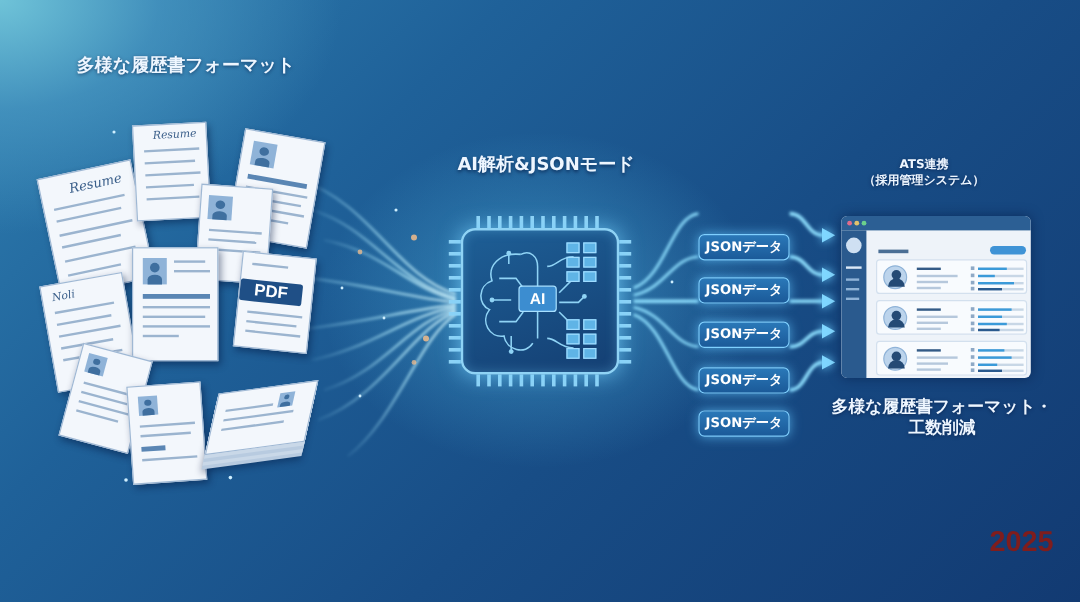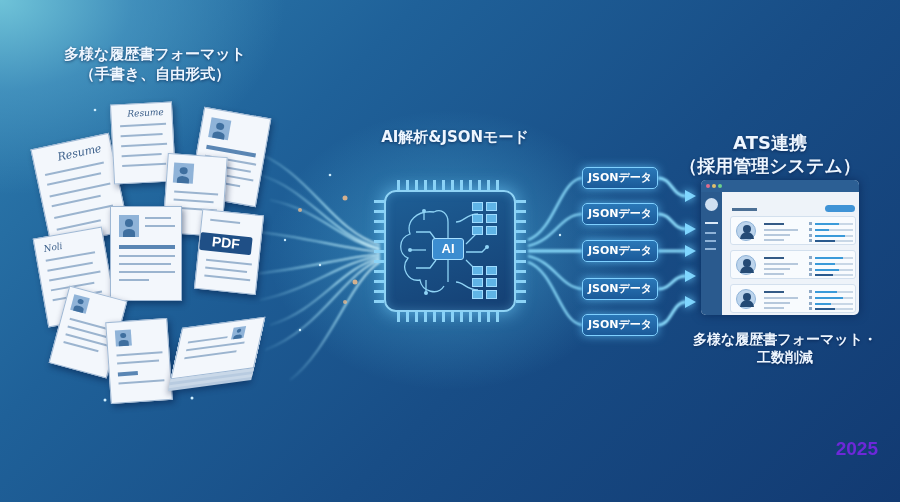--- a/index.html
+++ b/index.html
@@ -12,27 +12,27 @@
       radial-gradient(ellipse 260px 200px at 450px 250px, rgba(90,200,240,0.45) 0%, rgba(40,130,200,0) 70%),
       linear-gradient(135deg, #2f7fb0 0%, #1f6199 30%, #184d86 60%, #123a72 100%);
     color:#fff;
   }
   .title {
     position:absolute; text-align:center; font-weight:bold; color:#eef6ff;
     text-shadow:0 1px 3px rgba(0,20,60,0.6); line-height:1.3;
   }
   .t-left { left:40px; top:45px; width:230px; font-size:15px; }
   .t-mid { left:340px; top:128px; width:230px; font-size:15px; }
-  .t-right { left:660px; top:131px; width:220px; font-size:18px; }
+  .t-right { left:660px; top:131px; width:220px; font-size:10px; }
   .t-mid-bottom { left:360px; top:330px; width:180px; font-size:14px; }
   .t-right-bottom { left:680px; top:330px; width:210px; font-size:14px; }
   .brand {
     position:absolute; right:22px; top:438px; text-align:right;
-    font-family:"Liberation Sans", sans-serif; font-weight:bold; color:#6d28d9;
-    font-size:19px; line-height:1.2;margin-left:10px;
+    font-family:"Liberation Sans", sans-serif; font-weight:bold; color:#7f1d1d;
+    font-size:24px; line-height:1.2;margin-left:10px;
   }
   .doc {
     position:absolute; background:#f3f7fc; border:1px solid #9fb8d4;
     box-shadow:2px 3px 6px rgba(0,20,60,0.45);
   }
   .doc .ph { position:absolute; background:#8fb3d8; }
   .doc .ph::after { content:""; position:absolute; left:30%; top:18%; width:40%; height:35%; border-radius:50%; background:#3f6f9f; }
   .doc .ph::before { content:""; position:absolute; left:18%; bottom:0; width:64%; height:35%; border-radius:50% 50% 0 0; background:#3f6f9f; }
   .doc .ln { position:absolute; height:2px; background:#9bb4cf; }
   .doc .ln.dk { background:#5a86b4; height:4px; }
@@ -61,20 +61,21 @@
   }
   .grid-cells { position:absolute; display:grid; grid-template-columns:repeat(2, 11px); gap:3px; }
   .grid-cells span { width:11px; height:9px; background:#5fb4e6; border:1px solid #9fdcff; }
   .json-pill {
     position:absolute; left:582px; width:76px; height:22px;
     border:1.5px solid #7fd0ff; border-radius:5px;
     background:linear-gradient(180deg, #2a78b8, #1b5a99);
     box-shadow:0 0 10px rgba(100,200,255,0.7);
     color:#fff; font-weight:bold; font-size:11px; text-align:center; line-height:19px;
     font-family:"DejaVu Sans", sans-serif;
+    margin-top:28px;
   }
   .ats {
     position:absolute; left:701px; top:180px; width:158px; height:135px;
     background:#eef3f9; border-radius:5px; overflow:hidden;
     box-shadow:0 0 10px rgba(0,20,60,0.5);
   }
   .ats-bar { position:absolute; left:0; top:0; width:100%; height:12px; background:#2c5f94; }
   .ats-dot { position:absolute; top:4px; width:4px; height:4px; border-radius:50%; }
   .ats-side { position:absolute; left:0; top:12px; width:21px; height:123px; background:#2a5a8e; }
   .ats-avatar-sm { position:absolute; left:4px; top:18px; width:13px; height:13px; border-radius:50%; background:#cfe0f2; }
@@ -149,21 +150,20 @@
       <circle cx="300" cy="330" r="1.2"></circle>
     <circle cx="560" cy="235" r="1.2"></circle>
       <circle cx="105" cy="400" r="1.5"></circle>
     <circle cx="192" cy="398" r="1.5"></circle>
       <circle cx="95" cy="110" r="1.3"></circle>
   </g>
 </svg>
 
 <div class="title t-left">
   <div>多様な履歴書フォーマット</div>
-  <div>（手書き、自由形式）</div>
 </div>
 <div class="title t-mid">
   <div>AI解析&amp;JSONモード</div>
 </div>
 <div class="title t-right">
   <div>ATS連携</div>
   <div>（採用管理システム）</div>
 </div>
 
 <div>

